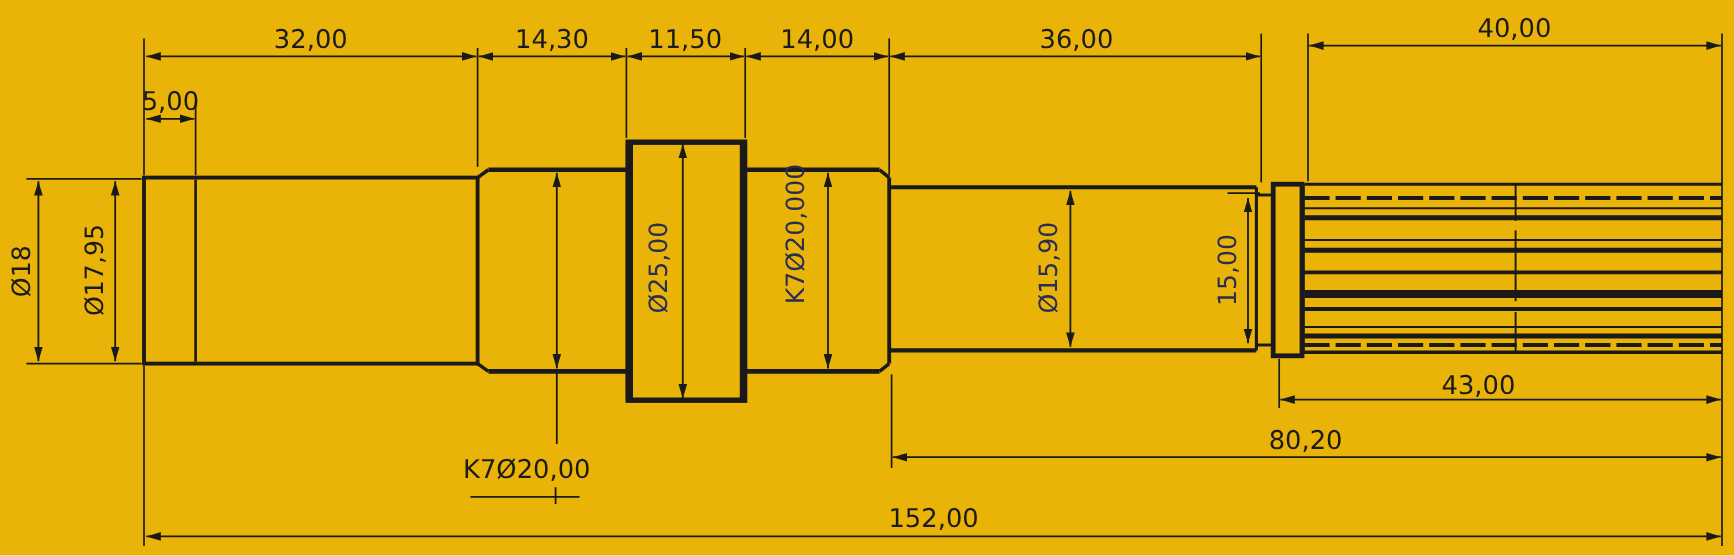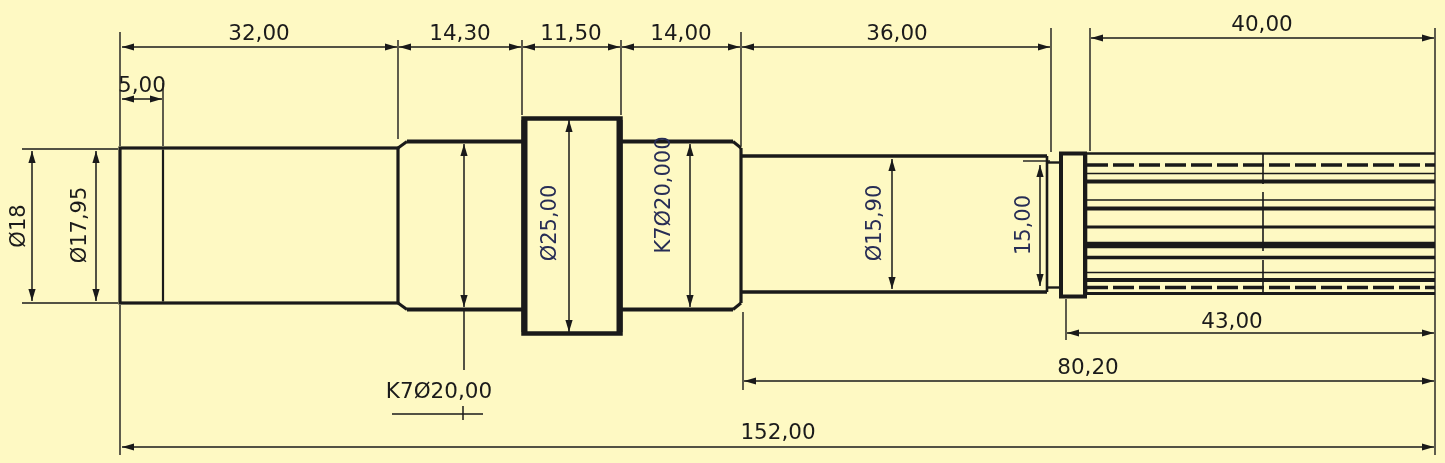--- a/index.html
+++ b/index.html
@@ -1,16 +1,16 @@
 <!DOCTYPE html>
 <html><head>
 <meta charset="utf-8">
 <style>
   html,body{margin:0;padding:0;background:#ffffff;}
-  .canvas-wrap{position:relative;width:1445px;height:463px;background:#fef9c3;overflow:hidden;}
+  .canvas-wrap{position:relative;width:1445px;height:463px;background:#eab308;overflow:hidden;}
   svg{display:block;}
   text.dim{font-family:"DejaVu Sans","Liberation Sans",sans-serif;font-size:21.5px;}
   text.dim-rot{font-family:"DejaVu Sans","Liberation Sans",sans-serif;font-size:21px;}
 </style>
 </head>
 <body>
 
 <div class="canvas-wrap">
 <svg width="1445" height="463" viewBox="0 0 1445 463" xmlns="http://www.w3.org/2000/svg">
   <defs>

